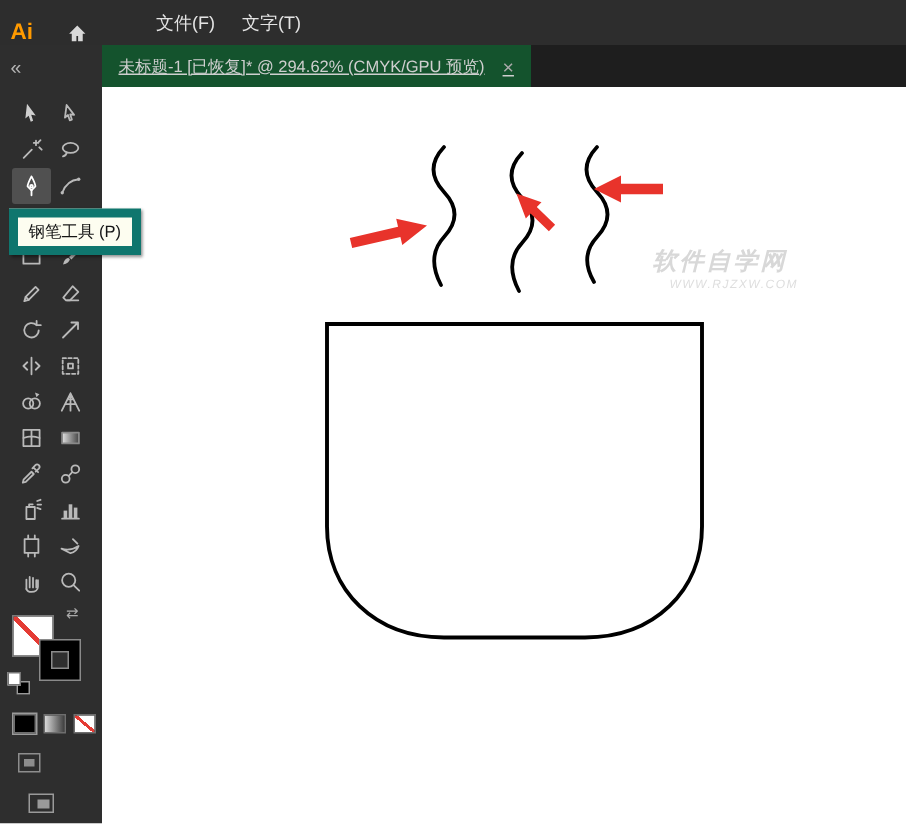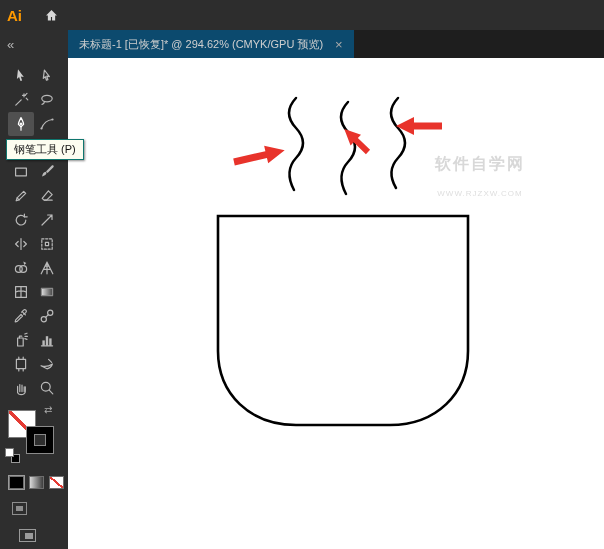--- a/index.html
+++ b/index.html
@@ -1,31 +1,31 @@
 <!DOCTYPE html>
 <html><head>
 <meta charset="utf-8">
 <style>
   * { box-sizing: border-box; margin: 0; padding: 0; }
   html,body { width:604px; height:549px; overflow:hidden;
     font-family:"Liberation Sans","DejaVu Sans",sans-serif; background:#fff; position:relative; }
 
   
-  .menubar { height:30px; background:#2d2d2d; display:flex; align-items:center;gap:12px; }
+  .menubar { height:30px; background:#2d2d2d; display:flex; align-items:flex-end;gap:12px; }
   .logo { color:#ff9a00; font-weight:bold; font-size:15px; padding:0 8px 0 7px; }
   .home { padding:0 10px 0 2px; display:flex; align-items:center; }
   .menus { display:flex; margin-left:14px; }
   .menu-item { color:#e4e4e4; font-size:12px; line-height:30px; padding:0 9px; cursor:default; }
 
   
   .tabstrip { height:28px; background:#1e1e1e; display:flex; align-items:stretch; }
   .collapse { width:68px; background:#2e2e2e; color:#b5b5b5; font-size:13px;
     display:flex; align-items:center; padding-left:7px; }
-  .tab { background:#0c4a6e; color:#cfcfcf; font-size:11px; display:flex; align-items:center;
-    padding:0 11px; white-space:nowrap; }
+  .tab { background:#14532d; color:#cfcfcf; font-size:11px; display:flex; align-items:center;
+    padding:0 11px; white-space:nowrap;text-decoration:underline; }
   .tab-close { color:#aaa; font-size:13px; margin-left:12px; }
 
   
   .main { display:flex; height:491px; }
   .toolbar { width:68px; background:#2e2e2e; flex:0 0 68px; position:relative; }
   .tools { display:grid; grid-template-columns:26px 26px; justify-content:center; padding-top:6px; }
   .tool { width:26px; height:24px; display:flex; align-items:center; justify-content:center; }
   .tool svg { width:16px; height:16px; stroke:#b9b9b9; fill:none; stroke-width:1.2;
     stroke-linecap:round; stroke-linejoin:round; }
   .tool.selected { background:#505050; border-radius:2px; }
@@ -51,41 +51,43 @@
   .mbtn.none  { background:linear-gradient(to top right,#fff 44%,#e43b34 44%,#e43b34 56%,#fff 56%); }
 
   .drawmode { width:15px; height:13px; border:1px solid #8d8d8d; margin:13px 0 0 12px; position:relative; }
   .drawmode::after { content:''; position:absolute; left:3px; top:3px; width:7px; height:5px; background:#8d8d8d; }
   .screenmode { width:17px; height:13px; border:1px solid #9a9a9a; margin:14px 0 0 19px; position:relative; }
   .screenmode::after { content:''; position:absolute; right:2px; bottom:2px; width:8px; height:6px; background:#9a9a9a; }
 
   
   .canvas { position:relative; flex:1; background:#fff; overflow:hidden; }
   .art { position:absolute; left:0; top:0; }
-  .watermark { position:absolute; left:360px; top:96px; width:104px; text-align:center;
-    color:#d8d8d8; user-select:none; }
+  .watermark { position:absolute; left:360px; top:106px; width:104px; text-align:center;
+    color:#d8d8d8; user-select:none;font-style:italic; }
   .wm1 { font-size:16px; letter-spacing:2px; font-weight:bold; }
-  .wm2 { font-size:8px; letter-spacing:1px; margin-top:14px; color:#dedede; }
+  .wm2 { font-size:8px; letter-spacing:1px; margin-top:0; color:#dedede;text-align:right; }
 
   
   .tooltip { position:absolute; left:6px; top:139px; z-index:30; background:#fdfdf0;
-    border:1px solid #0f766e; color:#151515; font-size:11px; padding:2px 7px; white-space:nowrap;
+    border:6px solid #0f766e; color:#151515; font-size:11px; padding:2px 7px; white-space:nowrap;
     box-shadow:1px 1px 2px rgba(0,0,0,.45); }
 </style>
 </head>
 <body>
 
 <div class="menubar">
   <span class="logo">Ai</span>
   <span class="home">
     <svg viewBox="0 0 16 16" width="15" height="15">
       <path d="M8 2.2L2.2 8h1.9v5.4h3.3V9.6h1.2v3.8h3.3V8h1.9z" fill="#d8d8d8"></path>
     </svg>
   </span>
   <nav class="menus">
+    <span class="menu-item">文件(F)</span>
+    <span class="menu-item">文字(T)</span>
   </nav>
 </div>
 
 <div class="tabstrip">
   <div class="collapse">«</div>
   <div class="tab">
     <span>未标题-1 [已恢复]* @ 294.62% (CMYK/GPU 预览)</span>
     <span class="tab-close">×</span>
   </div>
 </div>

